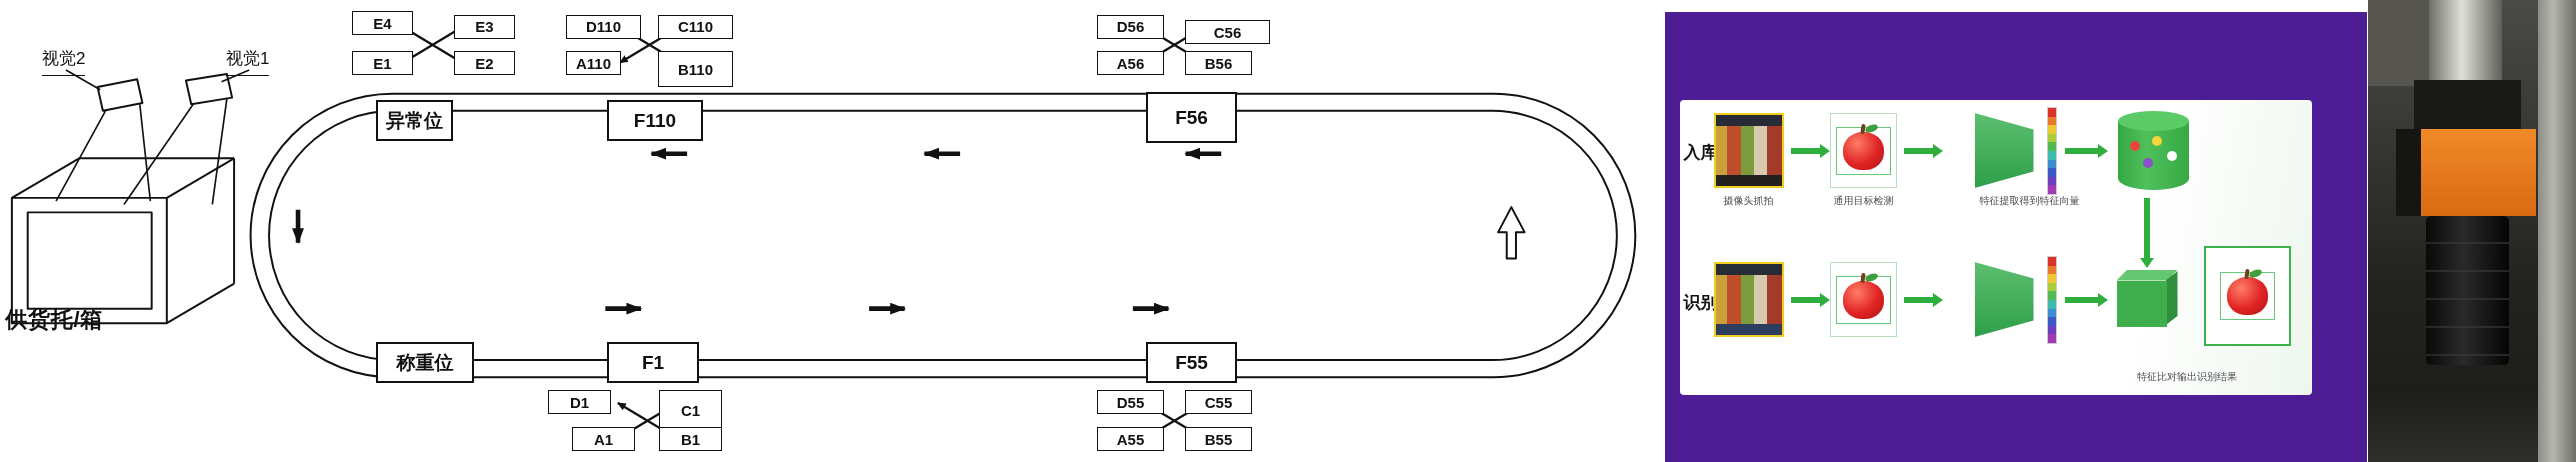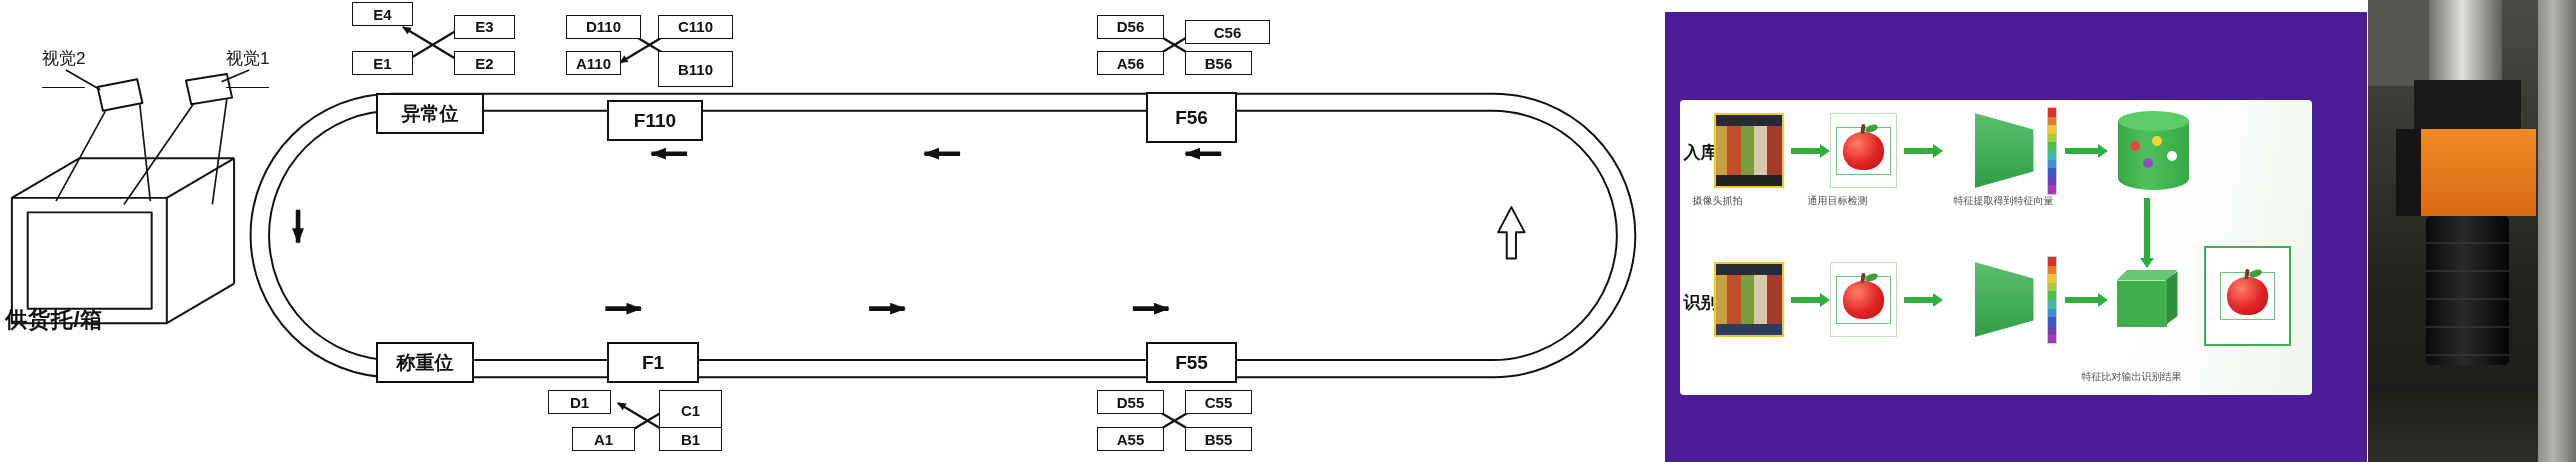--- a/index.html
+++ b/index.html
@@ -8,30 +8,30 @@
 
   
   .diagram { position:absolute; left:0; top:0; width:1665px; height:463px; background:#fff; }
   .diagram svg { position:absolute; left:0; top:0; }
 
   .lblbox { position:absolute; background:#fff; border:2px solid #111; box-sizing:border-box;
             display:flex; align-items:center; justify-content:center; font-weight:600; }
   .lblbox.small { border-width:1.3px; font-size:15px; }
   .lblbox.station { font-size:19px; }
 
-  .vision-label { position:absolute; font-size:17px; border-bottom:1.3px solid #111; padding-bottom:17px; }
+  .vision-label { position:absolute; font-size:17px; border-bottom:1.3px solid #111; padding-bottom:5px; }
   .supply-label { position:absolute; font-size:22px; font-weight:700; letter-spacing:0.7px; }
 
   
   .pipeline { position:absolute; left:1665px; top:12px; width:702px; height:463px; background:#4c1d95; }
   .panel { position:absolute; left:14.5px; top:88px; width:632px; height:295px;
            background:linear-gradient(100deg,#ffffff 72%,#eef6ee); border-radius:4px; }
 
   .rowlab { position:absolute; font-size:17px; font-weight:700; color:#111; }
-  .cap { position:absolute; font-size:10px; color:#4a4a4a; }
+  .cap { position:absolute; font-size:10px; color:#4a4a4a; text-align:center; }
 
   .thumb { position:absolute; width:70px; height:75px; border:2px solid #f0cd1e; box-sizing:border-box;
            background:#111; display:flex; flex-direction:column; }
   .thumb-top { height:16%; background:#262b36; }
   .thumb-body { flex:1; background:linear-gradient(90deg,#c9a03c 0 16%,#bf4f2c 16% 38%,#7f9c3c 38% 58%,#d6c9ae 58% 78%,#a43a2a 78%); }
   .thumb-bottom { height:15%; background:#2d3d5e; }
   .thumb-bottom.dark { background:#23211f; }
 
   .applebox { position:absolute; width:67px; height:75px; background:#fff; border:1.3px solid #b9e0bd;
               box-sizing:border-box; display:flex; align-items:center; justify-content:center; }
@@ -158,28 +158,28 @@
         <line x1="1718" y1="468" x2="1772" y2="468" marker-end="url(#mA)"></line>
         <line x1="452" y1="318" x2="452" y2="368" marker-end="url(#mA)"></line>
       </g>
       <path d="M 2285 392 L 2285 352 L 2272 352 L 2292 314 L 2312 352 L 2299 352 L 2299 392 Z" fill="#fff" stroke="#111" stroke-width="3" stroke-linejoin="round"></path>
     </svg>
 
     <div class="vision-label" style="left:42px;top:47px">视觉2</div>
     <div class="vision-label" style="left:226px;top:47px">视觉1</div>
     <div class="supply-label" style="left:5.3px;top:305px">供货托/箱</div>
 
-    <div class="lblbox station" style="left:376px;top:93px;width:108px;height:41px">异常位</div>
+    <div class="lblbox station" style="left:376px;top:100px;width:77px;height:41px">异常位</div>
     <div class="lblbox station" style="left:607px;top:100px;width:96px;height:41px">F110</div>
     <div class="lblbox station" style="left:1146px;top:92px;width:91px;height:51px">F56</div>
     <div class="lblbox station" style="left:376px;top:342px;width:98px;height:41px">称重位</div>
     <div class="lblbox station" style="left:607px;top:342px;width:92px;height:41px">F1</div>
     <div class="lblbox station" style="left:1146px;top:342px;width:91px;height:41px">F55</div>
 
-    <div class="lblbox small" style="left:352px;top:2px;width:61px;height:24px">E4</div>
+    <div class="lblbox small" style="left:352px;top:11px;width:61px;height:24px">E4</div>
     <div class="lblbox small" style="left:454px;top:14.5px;width:61px;height:24px">E3</div>
     <div class="lblbox small" style="left:352px;top:51px;width:61px;height:24px">E1</div>
     <div class="lblbox small" style="left:454px;top:51px;width:61px;height:24px">E2</div>
 
     <div class="lblbox small" style="left:566px;top:14.5px;width:75px;height:24px">D110</div>
     <div class="lblbox small" style="left:658px;top:14.5px;width:75px;height:24px">C110</div>
     <div class="lblbox small" style="left:566px;top:51px;width:55px;height:24px">A110</div>
     <div class="lblbox small" style="left:658px;top:51px;width:75px;height:36px">B110</div>
 
     <div class="lblbox small" style="left:1097px;top:14.5px;width:67px;height:24px">D56</div>

